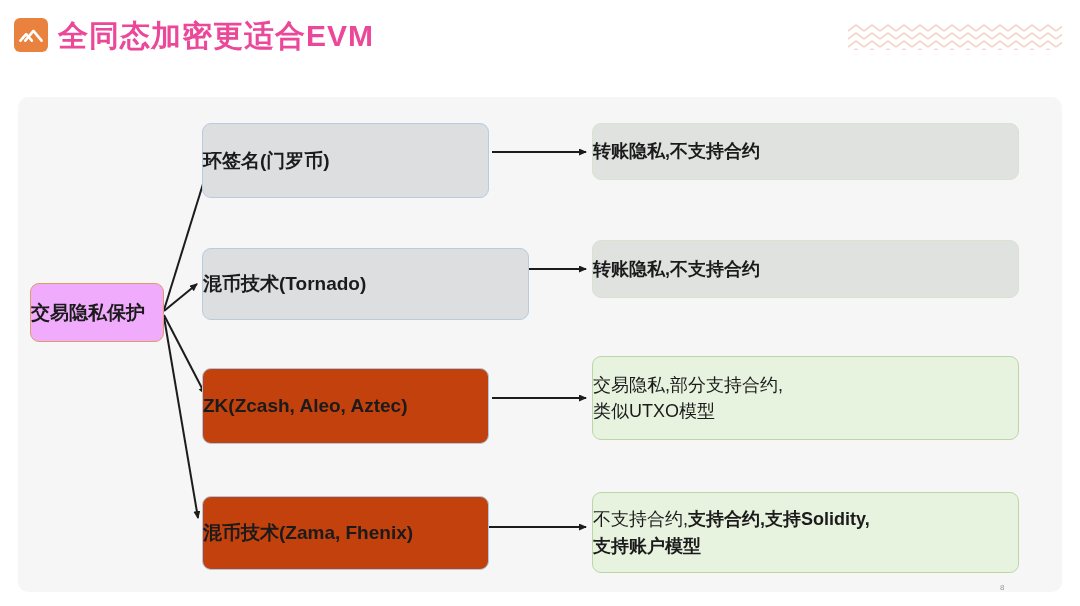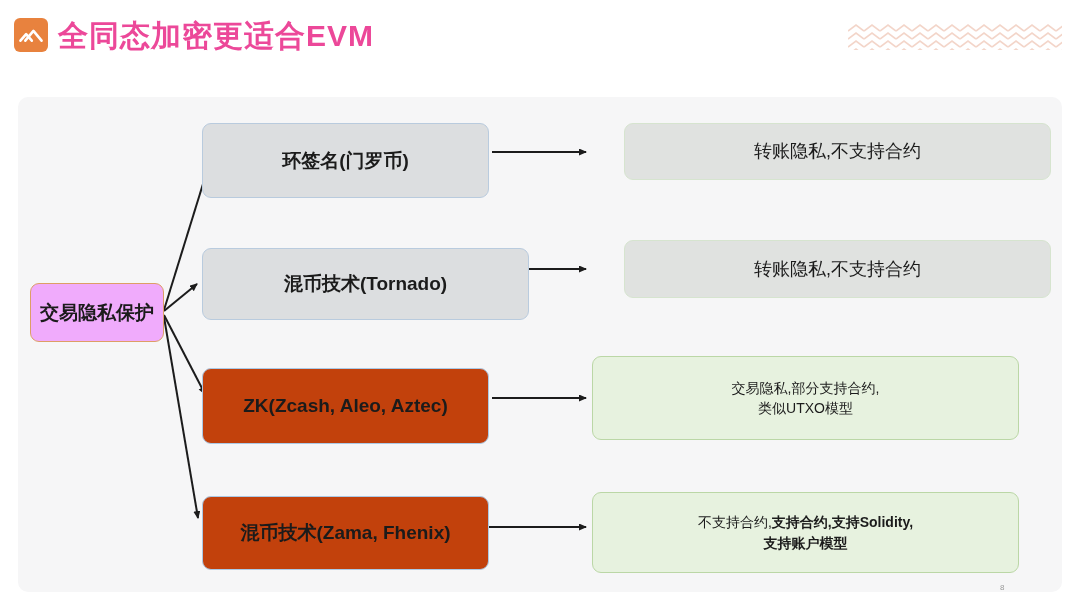--- a/index.html
+++ b/index.html
@@ -21,29 +21,29 @@
   .pattern-band{
     position:absolute;left:848px;top:24px;width:214px;height:26px;
   }
   
   .panel{
     position:absolute;left:18px;top:97px;width:1044px;height:495px;
     background:#f6f6f7;border-radius:10px;
   }
   .box{
     position:absolute;box-sizing:border-box;
-    display:flex;flex-direction:column;align-items:center;justify-content:center;
+    display:flex;flex-direction:column;align-items:flex-start;justify-content:center;
     text-align:center;border-radius:9px;border:1.5px solid transparent;
     font-size:19px;line-height:1.45;
   }
   .box-orange{background:#f0abfc;border-color:#dd9e66;font-weight:bold;}
   .box-gray{background:#dcdee0;border-color:#b9cbde;font-weight:bold;}
   .box-blue{background:#c2410c;border-color:#abc9e6;font-weight:bold;}
-  .box-result-gray{background:#e0e2e0;border-color:#d6e4cf;font-weight:normal;font-size:18px;margin-left:32px;}
-  .box-green{background:#e7f2df;border-color:#bbd7a6;font-weight:normal;font-size:14px;}
+  .box-result-gray{background:#e0e2e0;border-color:#d6e4cf;font-weight:bold;font-size:18px;}
+  .box-green{background:#e7f2df;border-color:#bbd7a6;font-weight:normal;font-size:18px;}
   .seg-bold{font-weight:bold;}
   .arrow-layer{position:absolute;left:0;top:0;width:1044px;height:495px;pointer-events:none;}
   .page-number{
     position:absolute;left:1000px;top:583px;font-size:8px;color:#9a9a9a;
   }
 </style>
 </head>
 <body>
 
 <div class="logo">

